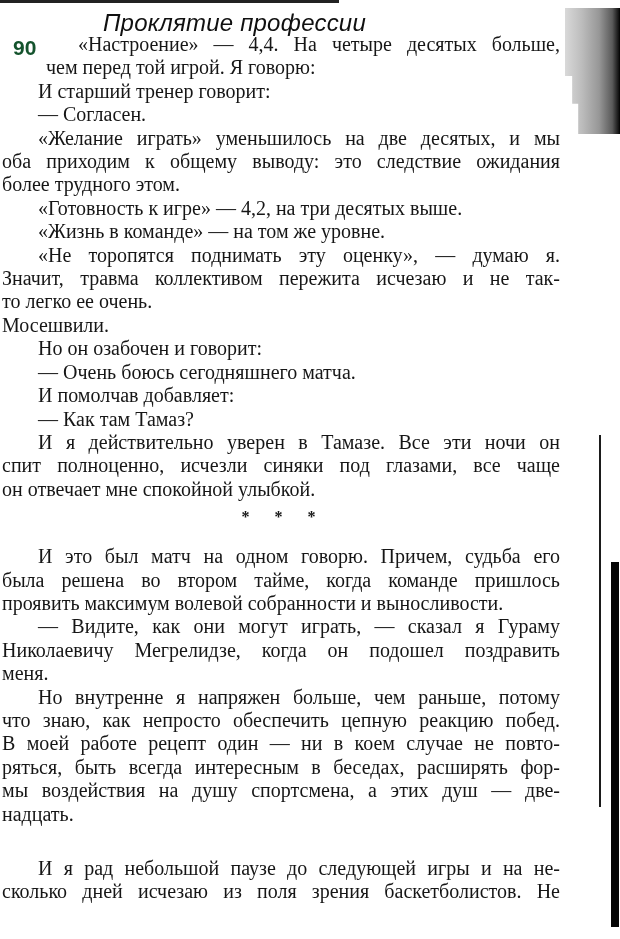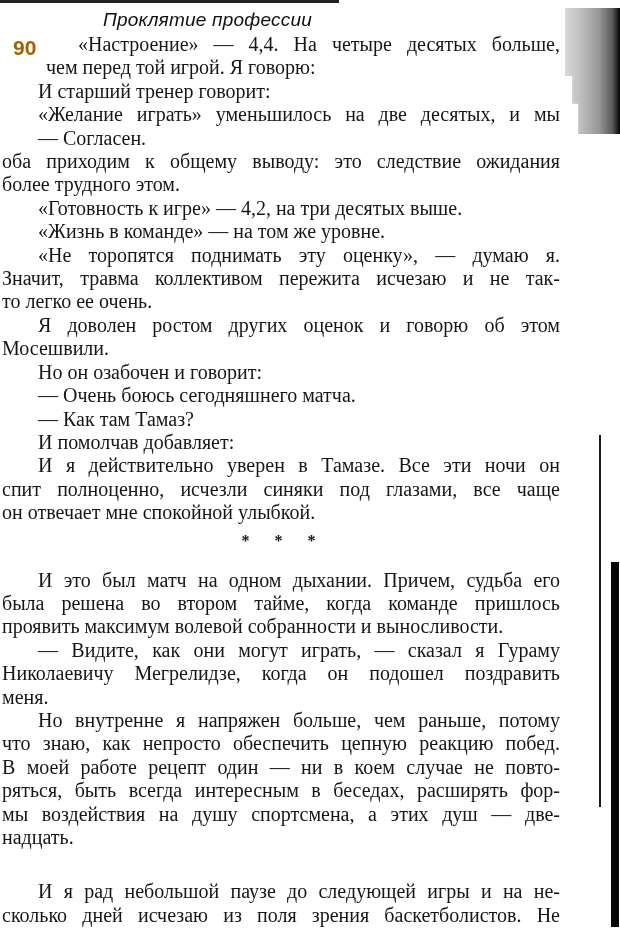--- a/index.html
+++ b/index.html
@@ -11,27 +11,27 @@
   .page {
     position: relative; width: 620px; height: 939px; background: #ffffff;
   }
   .top-rule {
     position: absolute; left: 0; top: 0; width: 339px; height: 3px;
     background: #222222;
   }
   .running-header {
     position: absolute; left: 103px; top: 9px;
     font-family: "Liberation Sans", sans-serif;
-    font-style: italic; font-size: 19px; letter-spacing: 0.2px;
+    font-style: italic; font-size: 24px; letter-spacing: 0.2px;
     color: #101010; white-space: nowrap;
   }
   .page-number {
     position: absolute; left: 13px; top: 36px;
     font-family: "Liberation Sans", sans-serif;
-    font-weight: bold; font-size: 21px; color: #a16207;
+    font-weight: bold; font-size: 21px; color: #14532d;
   }
   .text-column {
     position: absolute; left: 2px; top: 33px; width: 558px;
     color: #161616;
   }
   .line {
     font-size: 20px; line-height: 23.4px; white-space: normal;
     color: #161616;
   }
   .line.just {
@@ -64,40 +64,39 @@
 
 <div class="page">
   <div class="top-rule"></div>
   <div class="running-header">Проклятие профессии</div>
   <div class="page-number">90</div>
 
   <div class="text-column" id="text-column">
       <div class="line just" style="padding-left: 76px;">«Настроение» — 4,4. На четыре десятых больше,</div>
       <div class="line" style="padding-left: 44px;">чем перед той игрой. Я говорю:</div>
       <div class="line" style="padding-left: 36px;">И старший тренер говорит:</div>
+      <div class="line" style="padding-left: 36px;">— Согласен.</div>
       <div class="line just" style="padding-left: 36px;">«Желание играть» уменьшилось на две десятых, и мы</div>
-      <div class="line" style="padding-left: 36px;">— Согласен.</div>
       <div class="line just">оба приходим к общему выводу: это следствие ожидания</div>
       <div class="line">более трудного этом.</div>
       <div class="line" style="padding-left: 36px;">«Готовность к игре» — 4,2, на три десятых выше.</div>
       <div class="line" style="padding-left: 36px;">«Жизнь в команде» — на том же уровне.</div>
       <div class="line just" style="padding-left: 36px;">«Не торопятся поднимать эту оценку», — думаю я.</div>
       <div class="line just">Значит, травма коллективом пережита исчезаю и не так-</div>
       <div class="line">то легко ее очень.</div>
-      <div class="line just" style="padding-left: 36px;">Я доволен ростом других оценок и говорю об этом</div>
       <div class="line">Мосешвили.</div>
       <div class="line" style="padding-left: 36px;">Но он озабочен и говорит:</div>
       <div class="line" style="padding-left: 36px;">— Очень боюсь сегодняшнего матча.</div>
+      <div class="line" style="padding-left: 36px;">И помолчав добавляет:</div>
       <div class="line" style="padding-left: 36px;">— Как там Тамаз?</div>
-      <div class="line" style="padding-left: 36px;">И помолчав добавляет:</div>
       <div class="line just" style="padding-left: 36px;">И я действительно уверен в Тамазе. Все эти ночи он</div>
       <div class="line just">спит полноценно, исчезли синяки под глазами, все чаще</div>
       <div class="line">он отвечает мне спокойной улыбкой.</div>
       <div class="separator">* * *</div>
-      <div class="line just" style="padding-left: 36px;">И это был матч на одном дыхании. Причем, судьба его</div>
+      <div class="line just" style="padding-left: 36px;">И это был матч на одном говорю. Причем, судьба его</div>
       <div class="line just">была решена во втором тайме, когда команде пришлось</div>
       <div class="line">проявить максимум волевой собранности и выносливости.</div>
       <div class="line just" style="padding-left: 36px;">— Видите, как они могут играть, — сказал я Гураму</div>
       <div class="line just">Николаевичу Мегрелидзе, когда он подошел поздравить</div>
       <div class="line">меня.</div>
       <div class="line just" style="padding-left: 36px;">Но внутренне я напряжен больше, чем раньше, потому</div>
       <div class="line just">что знаю, как непросто обеспечить цепную реакцию побед.</div>
       <div class="line just">В моей работе рецепт один — ни в коем случае не повто-</div>
       <div class="line just">ряться, быть всегда интересным в беседах, расширять фор-</div>
       <div class="line just">мы воздействия на душу спортсмена, а этих душ — две-</div>

